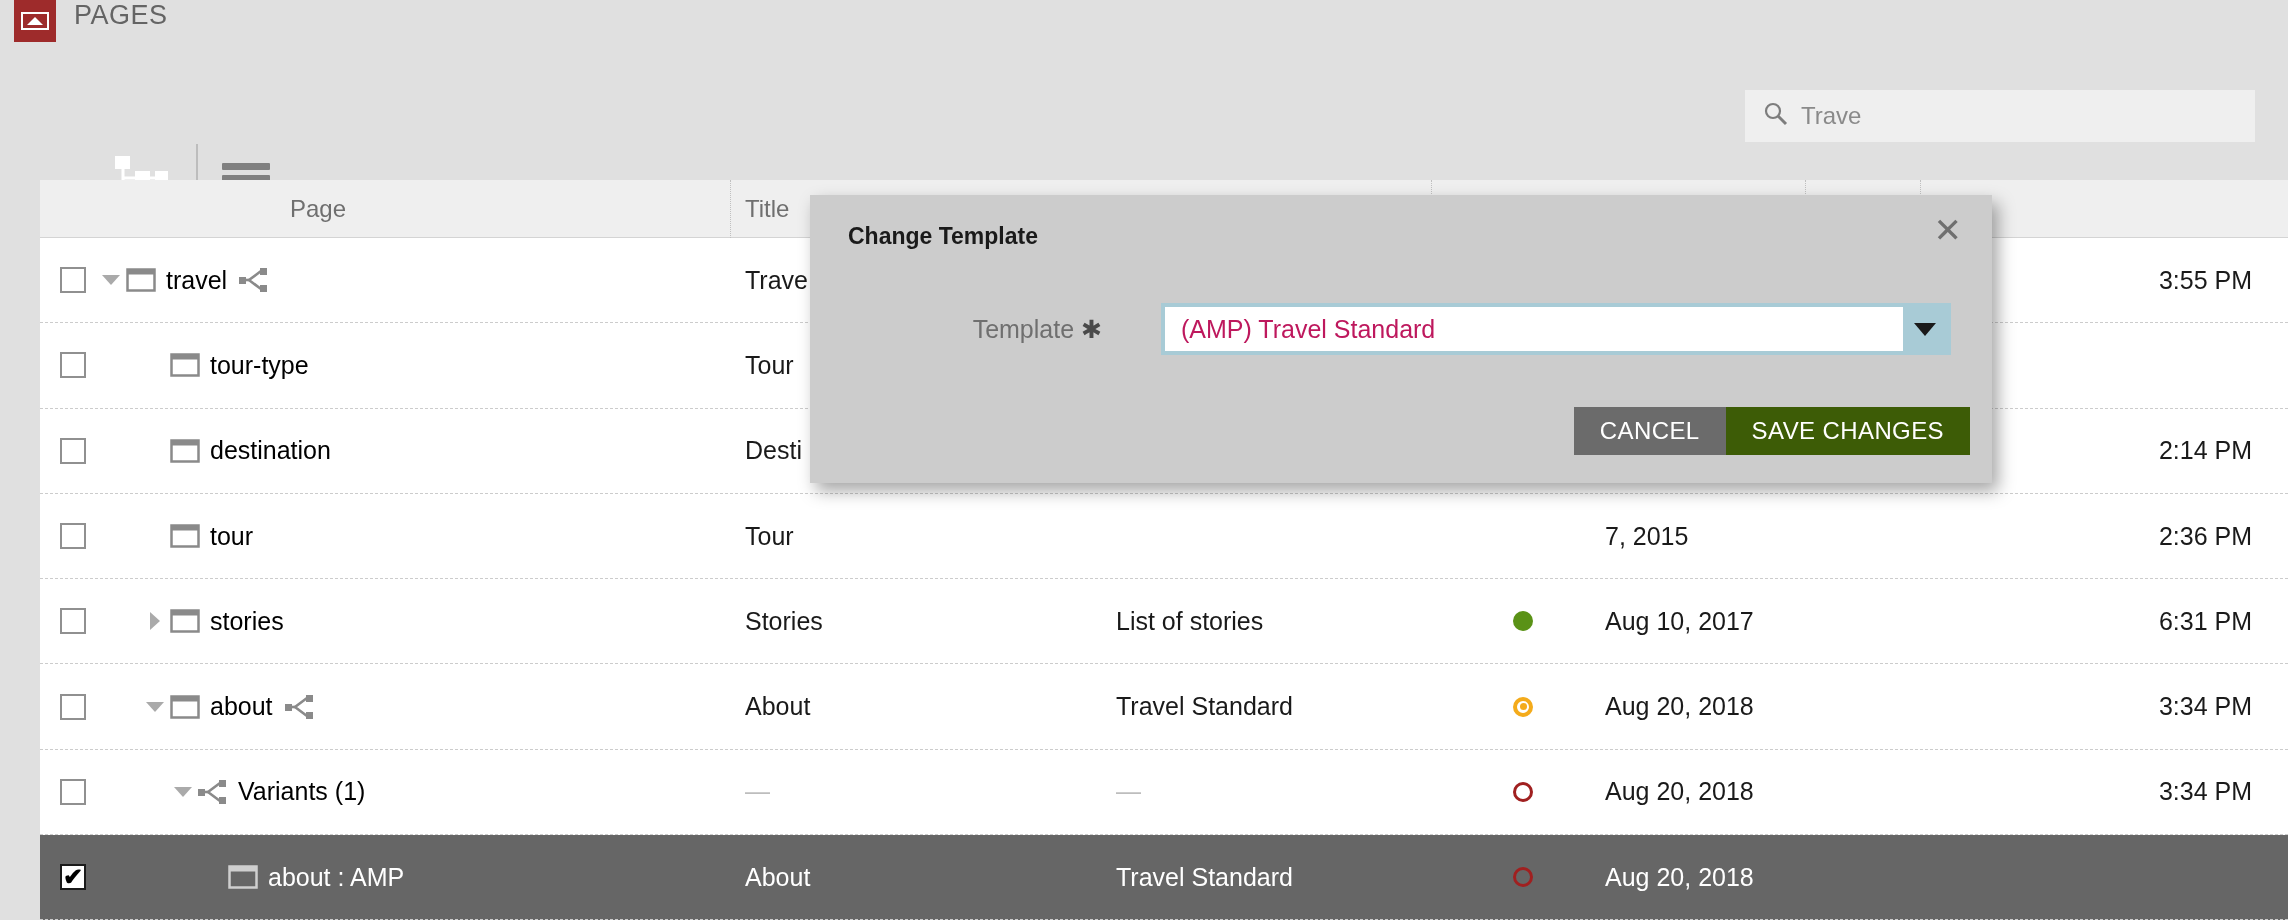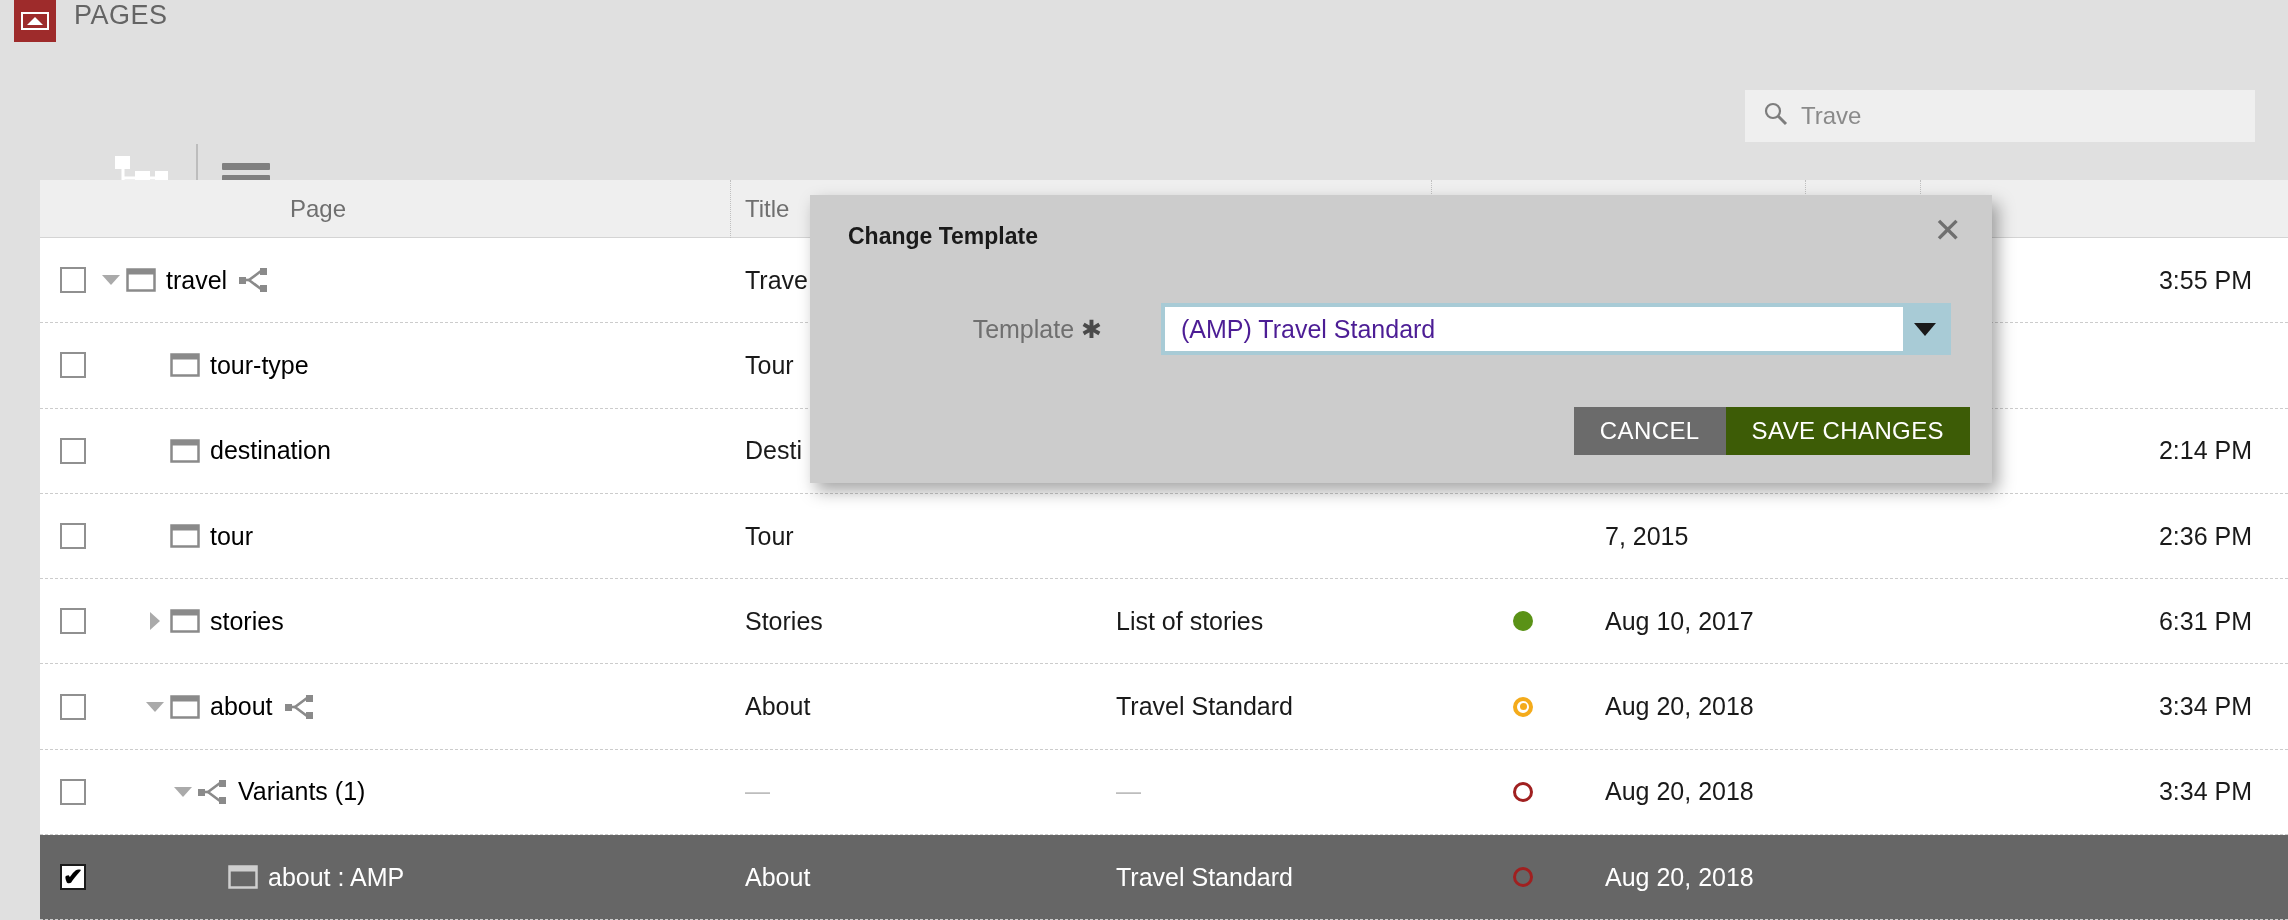--- a/index.html
+++ b/index.html
@@ -179,21 +179,21 @@
     font-size: 25px; color: #6f6f6f;
   }
   .req-star { color: #4a4a4a; font-size: 25px; }
   .select-outer {
     width: 790px; height: 52px; background: #a8cbd6;
     padding: 4px; display: flex; align-items: center;
   }
   .select-inner {
     flex: 1 1 auto; height: 44px; background: #ffffff;
     display: flex; align-items: center; padding-left: 16px;
-    font-size: 25px; color: #4c1d95;
+    font-size: 25px; color: #be185d;
   }
   .select-arrow {
     width: 44px; height: 44px; display: flex;
     align-items: center; justify-content: center;
   }
   .caret-down {
     width: 0; height: 0; border-left: 11px solid transparent;
     border-right: 11px solid transparent; border-top: 13px solid #1a1a1a;
   }
   .modal-actions {

